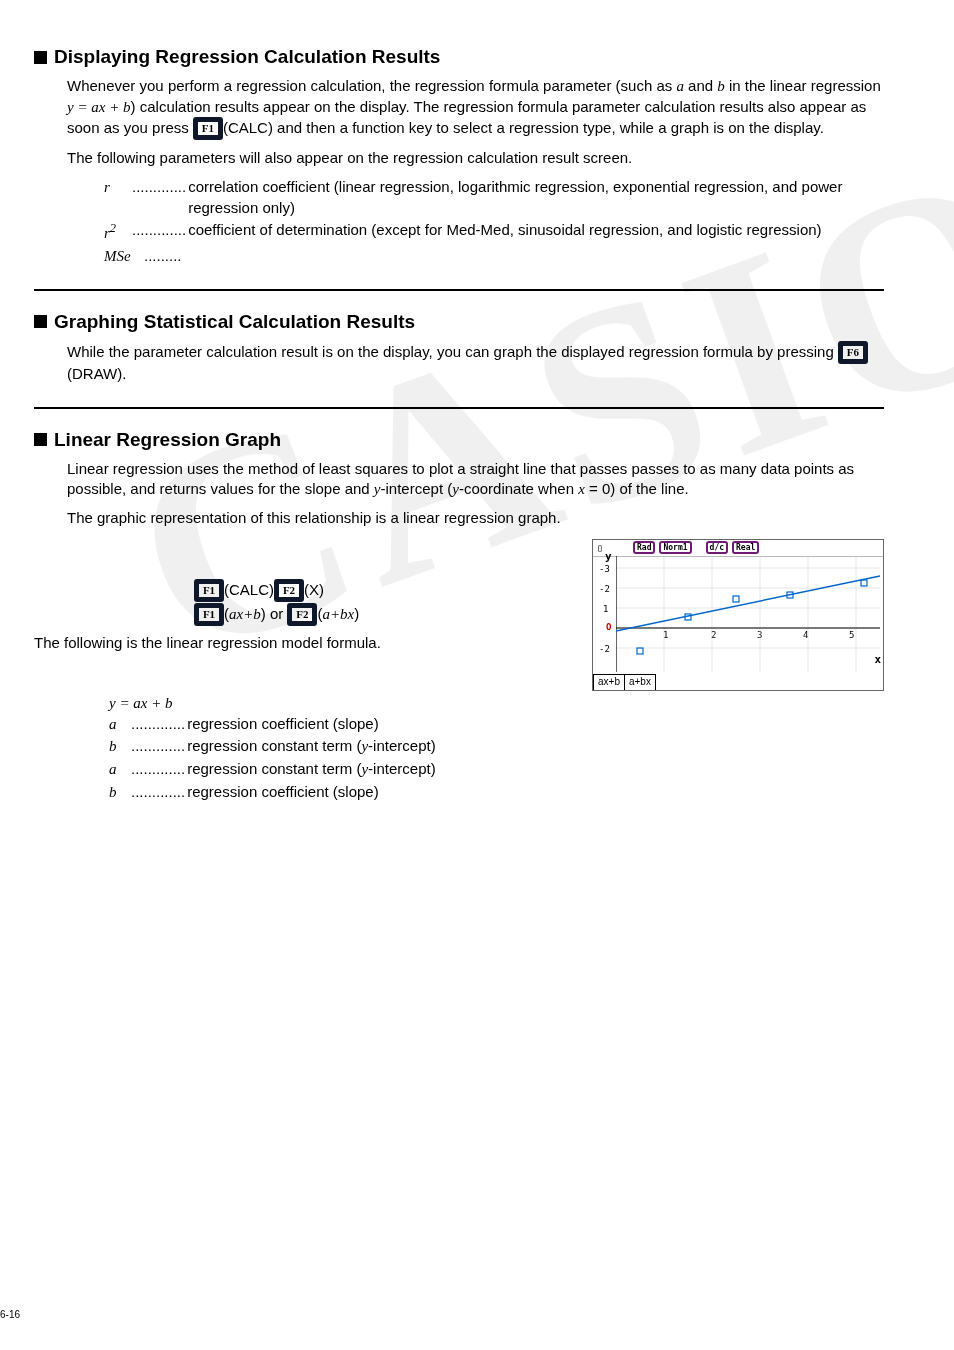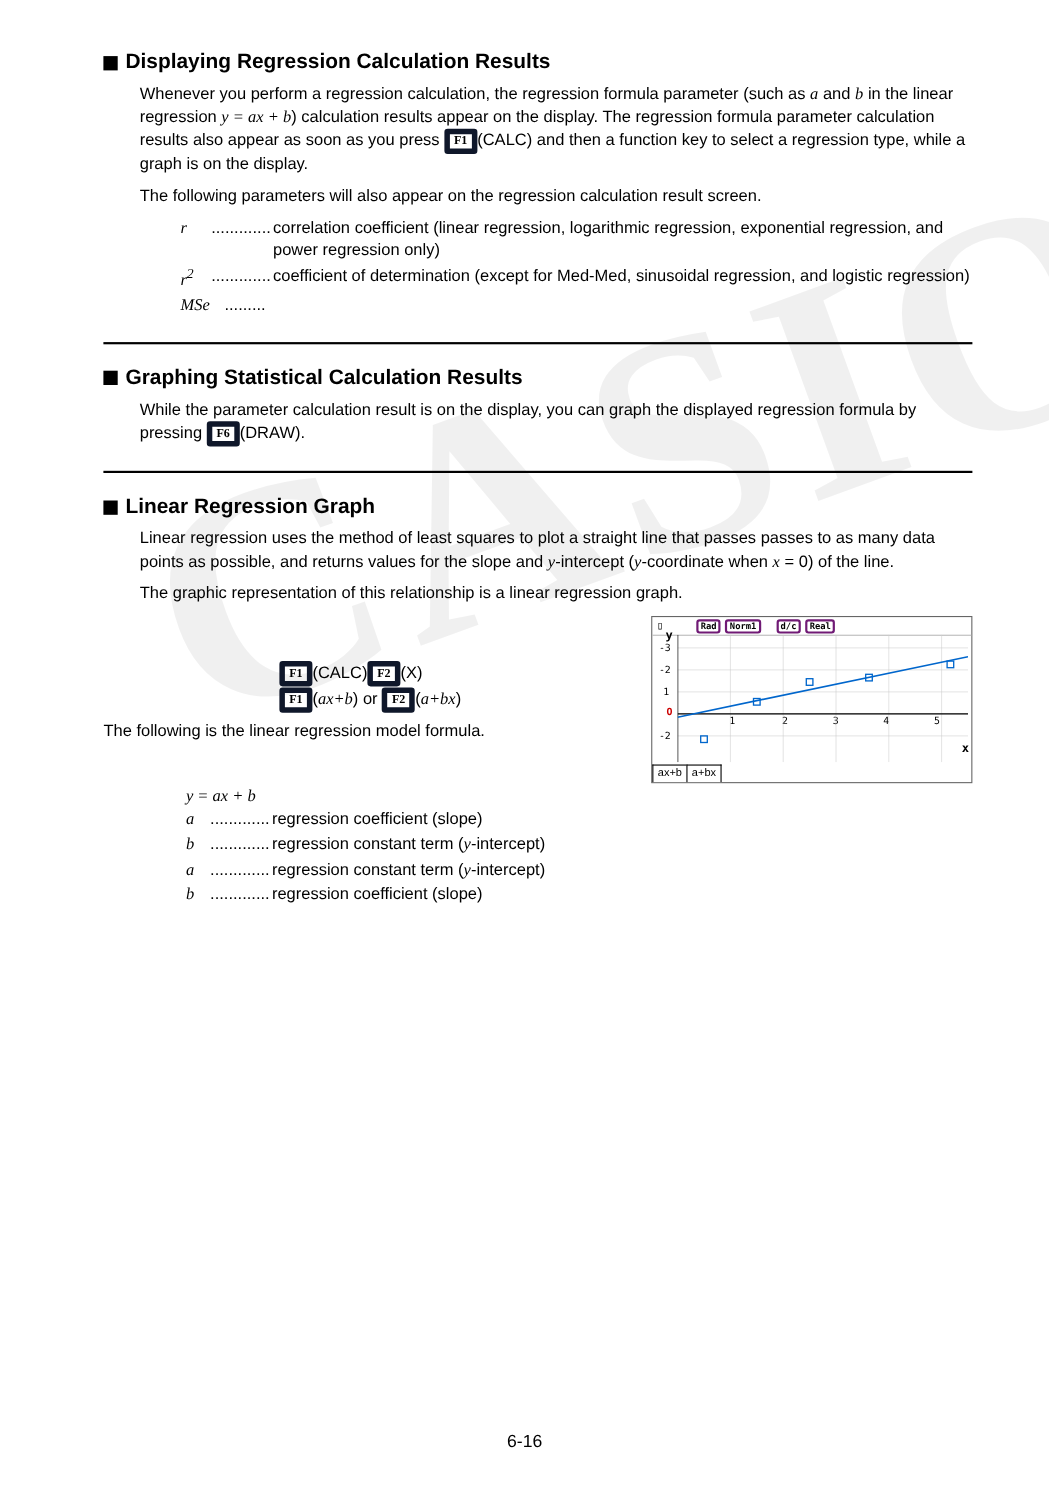--- a/index.html
+++ b/index.html
@@ -23,21 +23,21 @@
     color: rgba(0,0,0,0.06);
     transform: rotate(-20deg);
     letter-spacing: 10px;
     pointer-events: none;
     z-index: 0;
     font-family: "Times New Roman", serif;
   }
   .page {
     position: relative;
     z-index: 1;
-    padding: 40px 70px 30px 94px;
+    padding: 40px 70px 30px 34px;
   }
   .section-title {
     font-size: 19px;
     font-weight: bold;
     margin-top: 6px;
     margin-bottom: 8px;
     display: flex;
     align-items: center;
   }
   .section-title .sq {
@@ -110,21 +110,21 @@
     padding: 1px 4px;
     background: #fff;
     font-family: sans-serif;
   }
   .footer .tab:last-child { border-right: 1px solid #000; }
   .y-lbl { position:absolute; left: 12px; top: 10px; font-size: 11px; font-weight: bold;}
   .x-lbl { position:absolute; right: 2px; bottom: 24px; font-size: 11px; font-weight: bold;}
   .model-list { margin-left: 75px; line-height: 1.38; }
   .model-list .param-sym { width: 22px;}
   .formula1 { margin-left: 75px; font-style: italic; font-family: "Times New Roman", serif; margin-top: 4px; margin-bottom: 2px;}
-  .page-num { position: absolute; bottom: 30px; left: 0; right: 0; text-align: center; font-size: 16px;}
+  .page-num { position: absolute; bottom: 30px; left: 0; right: 0; text-align: left; font-size: 10px;}
   .pill { display:inline-block; border:2px solid #701a75; border-radius: 3px; font-size:8px; padding:0 2px; margin-right: 4px; font-weight: bold;}
 </style>
 </head>
 <body>
 
 <div class="watermark">CASIO</div>
 
 <div class="page">
 
   <div class="section-title">

